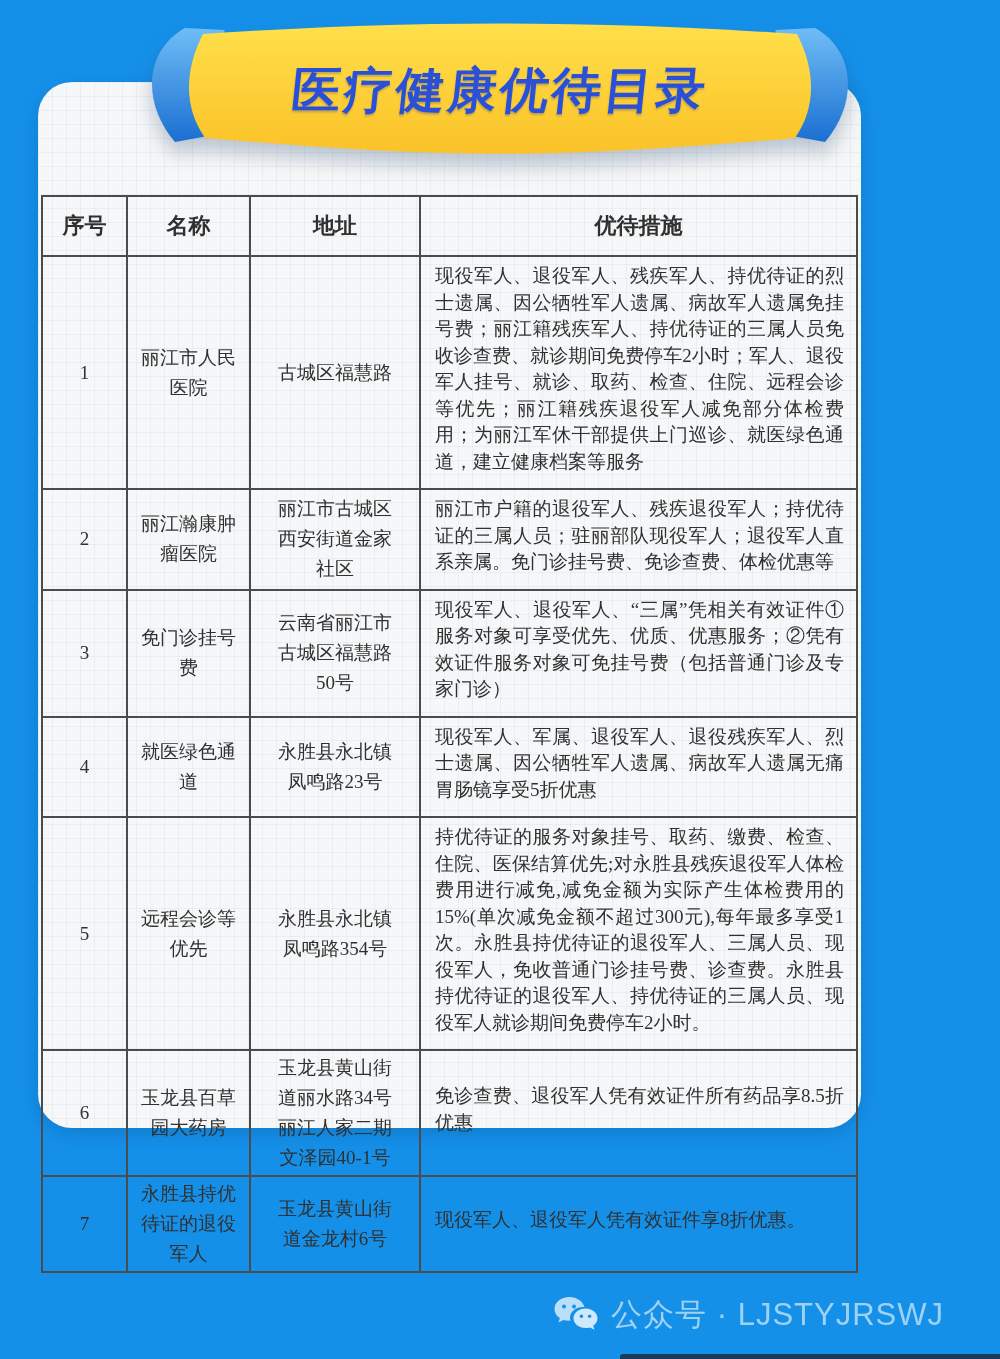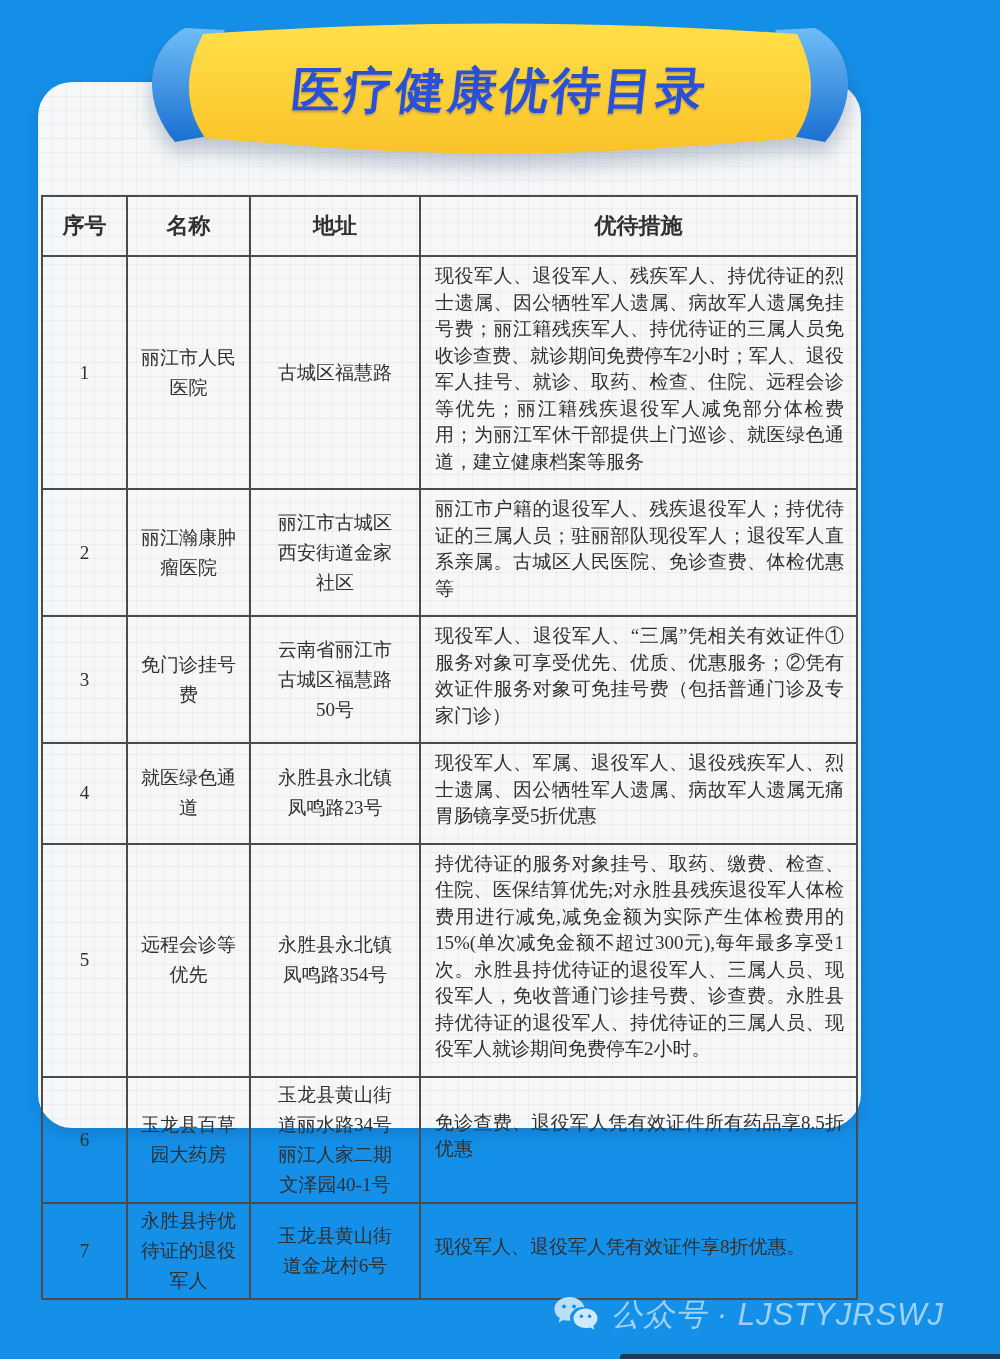--- a/index.html
+++ b/index.html
@@ -46,21 +46,21 @@
   tbody tr:nth-child(7){ height:88px; }
 
   
   .note { position:absolute; left:60px; width:886px; top:1176px;
           color:#ffffff; font-weight:bold; font-size:23.5px; line-height:39px;
           text-align:justify; letter-spacing:.5px; }
 
   
   .footer { position:absolute; right:56px; top:1294px; display:flex;
             align-items:center; gap:12px; color:#9ed2f4; font-size:31px;
-            letter-spacing:1px;font-style:italic; }
+            letter-spacing:1px; }
   .footer .wx { width:46px; height:40px; flex:none; }
 
   .bottom-bar { position:absolute; right:0; bottom:0; width:380px; height:5px;
                 background:#182c44; opacity:.85; border-radius:3px 0 0 0; }
 </style>
 </head>
 <body>
 
 <div class="page">
 
@@ -86,21 +86,21 @@
     <td class="c-no">1</td>
     <td class="c-name">丽江市人民医院</td>
     <td class="c-addr">古城区福慧路</td>
     <td class="c-meas">现役军人、退役军人、残疾军人、持优待证的烈士遗属、因公牺牲军人遗属、病故军人遗属免挂号费；丽江籍残疾军人、持优待证的三属人员免收诊查费、就诊期间免费停车2小时；军人、退役军人挂号、就诊、取药、检查、住院、远程会诊等优先；丽江籍残疾退役军人减免部分体检费用；为丽江军休干部提供上门巡诊、就医绿色通道，建立健康档案等服务</td>
   </tr>
 
   <tr>
     <td class="c-no">2</td>
     <td class="c-name">丽江瀚康肿瘤医院</td>
     <td class="c-addr">丽江市古城区西安街道金家社区</td>
-    <td class="c-meas">丽江市户籍的退役军人、残疾退役军人；持优待证的三属人员；驻丽部队现役军人；退役军人直系亲属。古城区人民医院、免诊查费、体检优惠等</td>
+    <td class="c-meas">丽江市户籍的退役军人、残疾退役军人；持优待证的三属人员；驻丽部队现役军人；退役军人直系亲属。免门诊挂号费、免诊查费、体检优惠等</td>
   </tr>
 
   <tr>
     <td class="c-no">3</td>
     <td class="c-name">免门诊挂号费</td>
     <td class="c-addr">云南省丽江市古城区福慧路50号</td>
     <td class="c-meas">现役军人、退役军人、“三属”凭相关有效证件①服务对象可享受优先、优质、优惠服务；②凭有效证件服务对象可免挂号费（包括普通门诊及专家门诊）</td>
   </tr>
 
   <tr>

